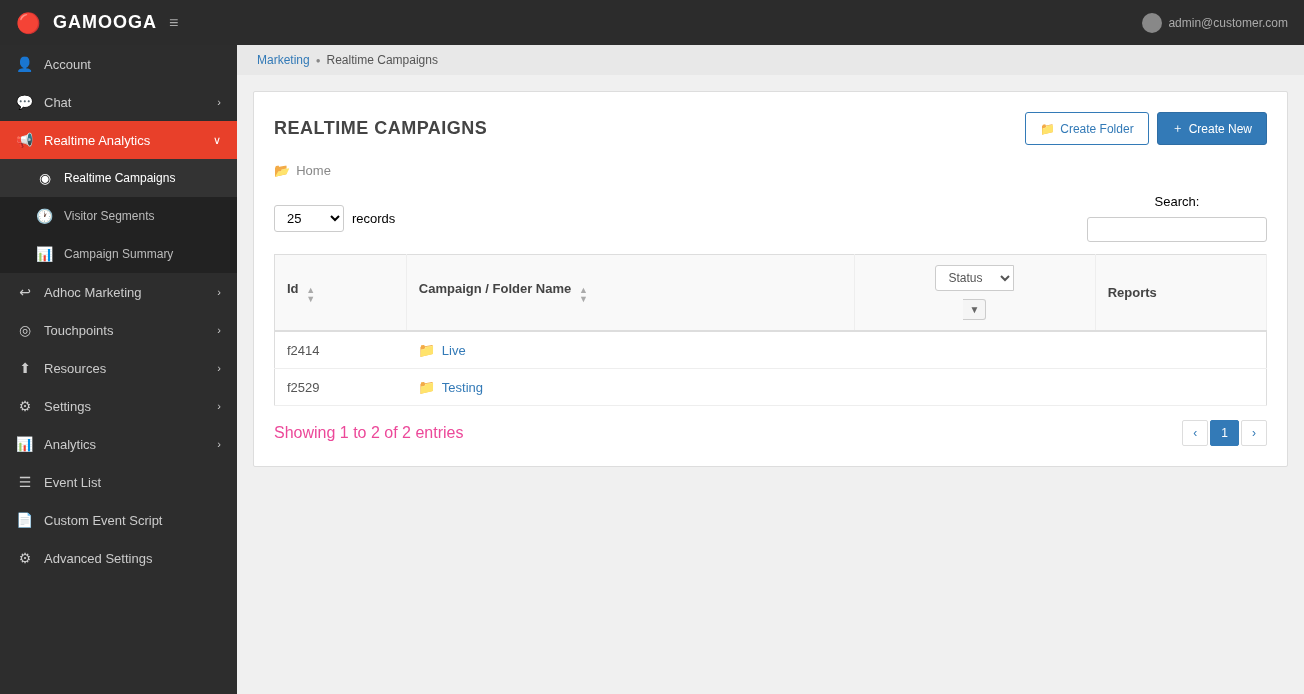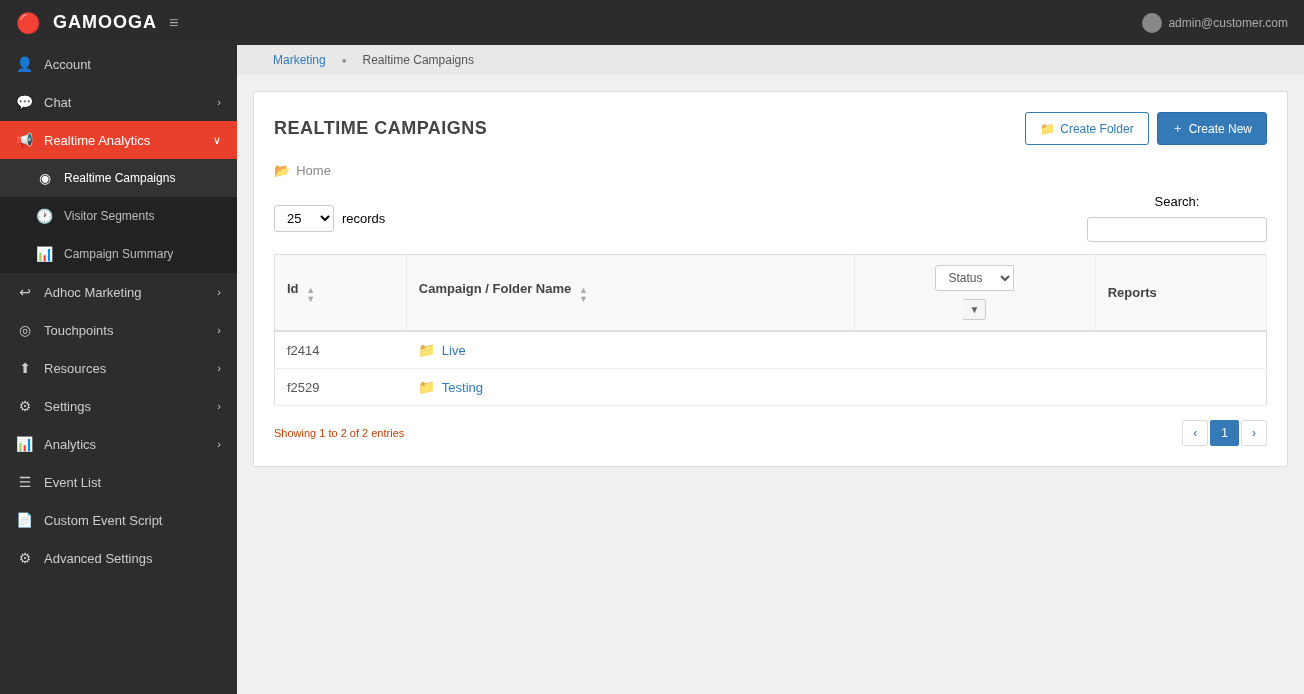--- a/index.html
+++ b/index.html
@@ -103,26 +103,26 @@
 
     
     .content-area {
       flex: 1;
       display: flex;
       flex-direction: column;
       overflow: hidden;
     }
     .breadcrumb-bar {
       background: #e8e8e8;
-      padding: 8px 36px;
+      padding: 8px 20px;
       font-size: 12px;
       color: #555;
       display: flex;
       align-items: center;
-      gap: 16px;
+      gap: 6px;
       flex-shrink: 0;
     }
     .breadcrumb-link { color: #337ab7; cursor: pointer; }
     .breadcrumb-sep { color: #888; font-size: 8px; }
 
     .content-main {
       flex: 1;
       padding: 16px;
       overflow-y: auto;
       background: #f0f0f0;
@@ -188,21 +188,21 @@
       display: flex;
       align-items: center;
       gap: 8px;
     }
     .select-box {
       padding: 4px 8px;
       border: 1px solid #ccc;
       border-radius: 3px;
       background: #fff;
       font-size: 13px;
-      width: 60px;
+      width: 70px;
     }
     .search-area {
       display: flex;
       align-items: center;
       gap: 8px;
       flex-direction: column;
     }
     .search-input {
       border: 1px solid #ccc;
       border-radius: 3px;
@@ -281,21 +281,21 @@
       gap: 6px;
     }
     .folder-icon-sm { font-size: 14px; color: #888; }
 
     .table-footer {
       display: flex;
       align-items: center;
       justify-content: space-between;
       margin-top: 14px;
     }
-    .showing-text { color: #c2410c; font-size: 11px; }
+    .showing-text { color: #ec4899; font-size: 16px; }
 
     
     .pagination {
       display: flex;
       align-items: center;
       gap: 2px;
     }
     .page-btn {
       padding: 5px 10px;
       border: 1px solid #ddd;

